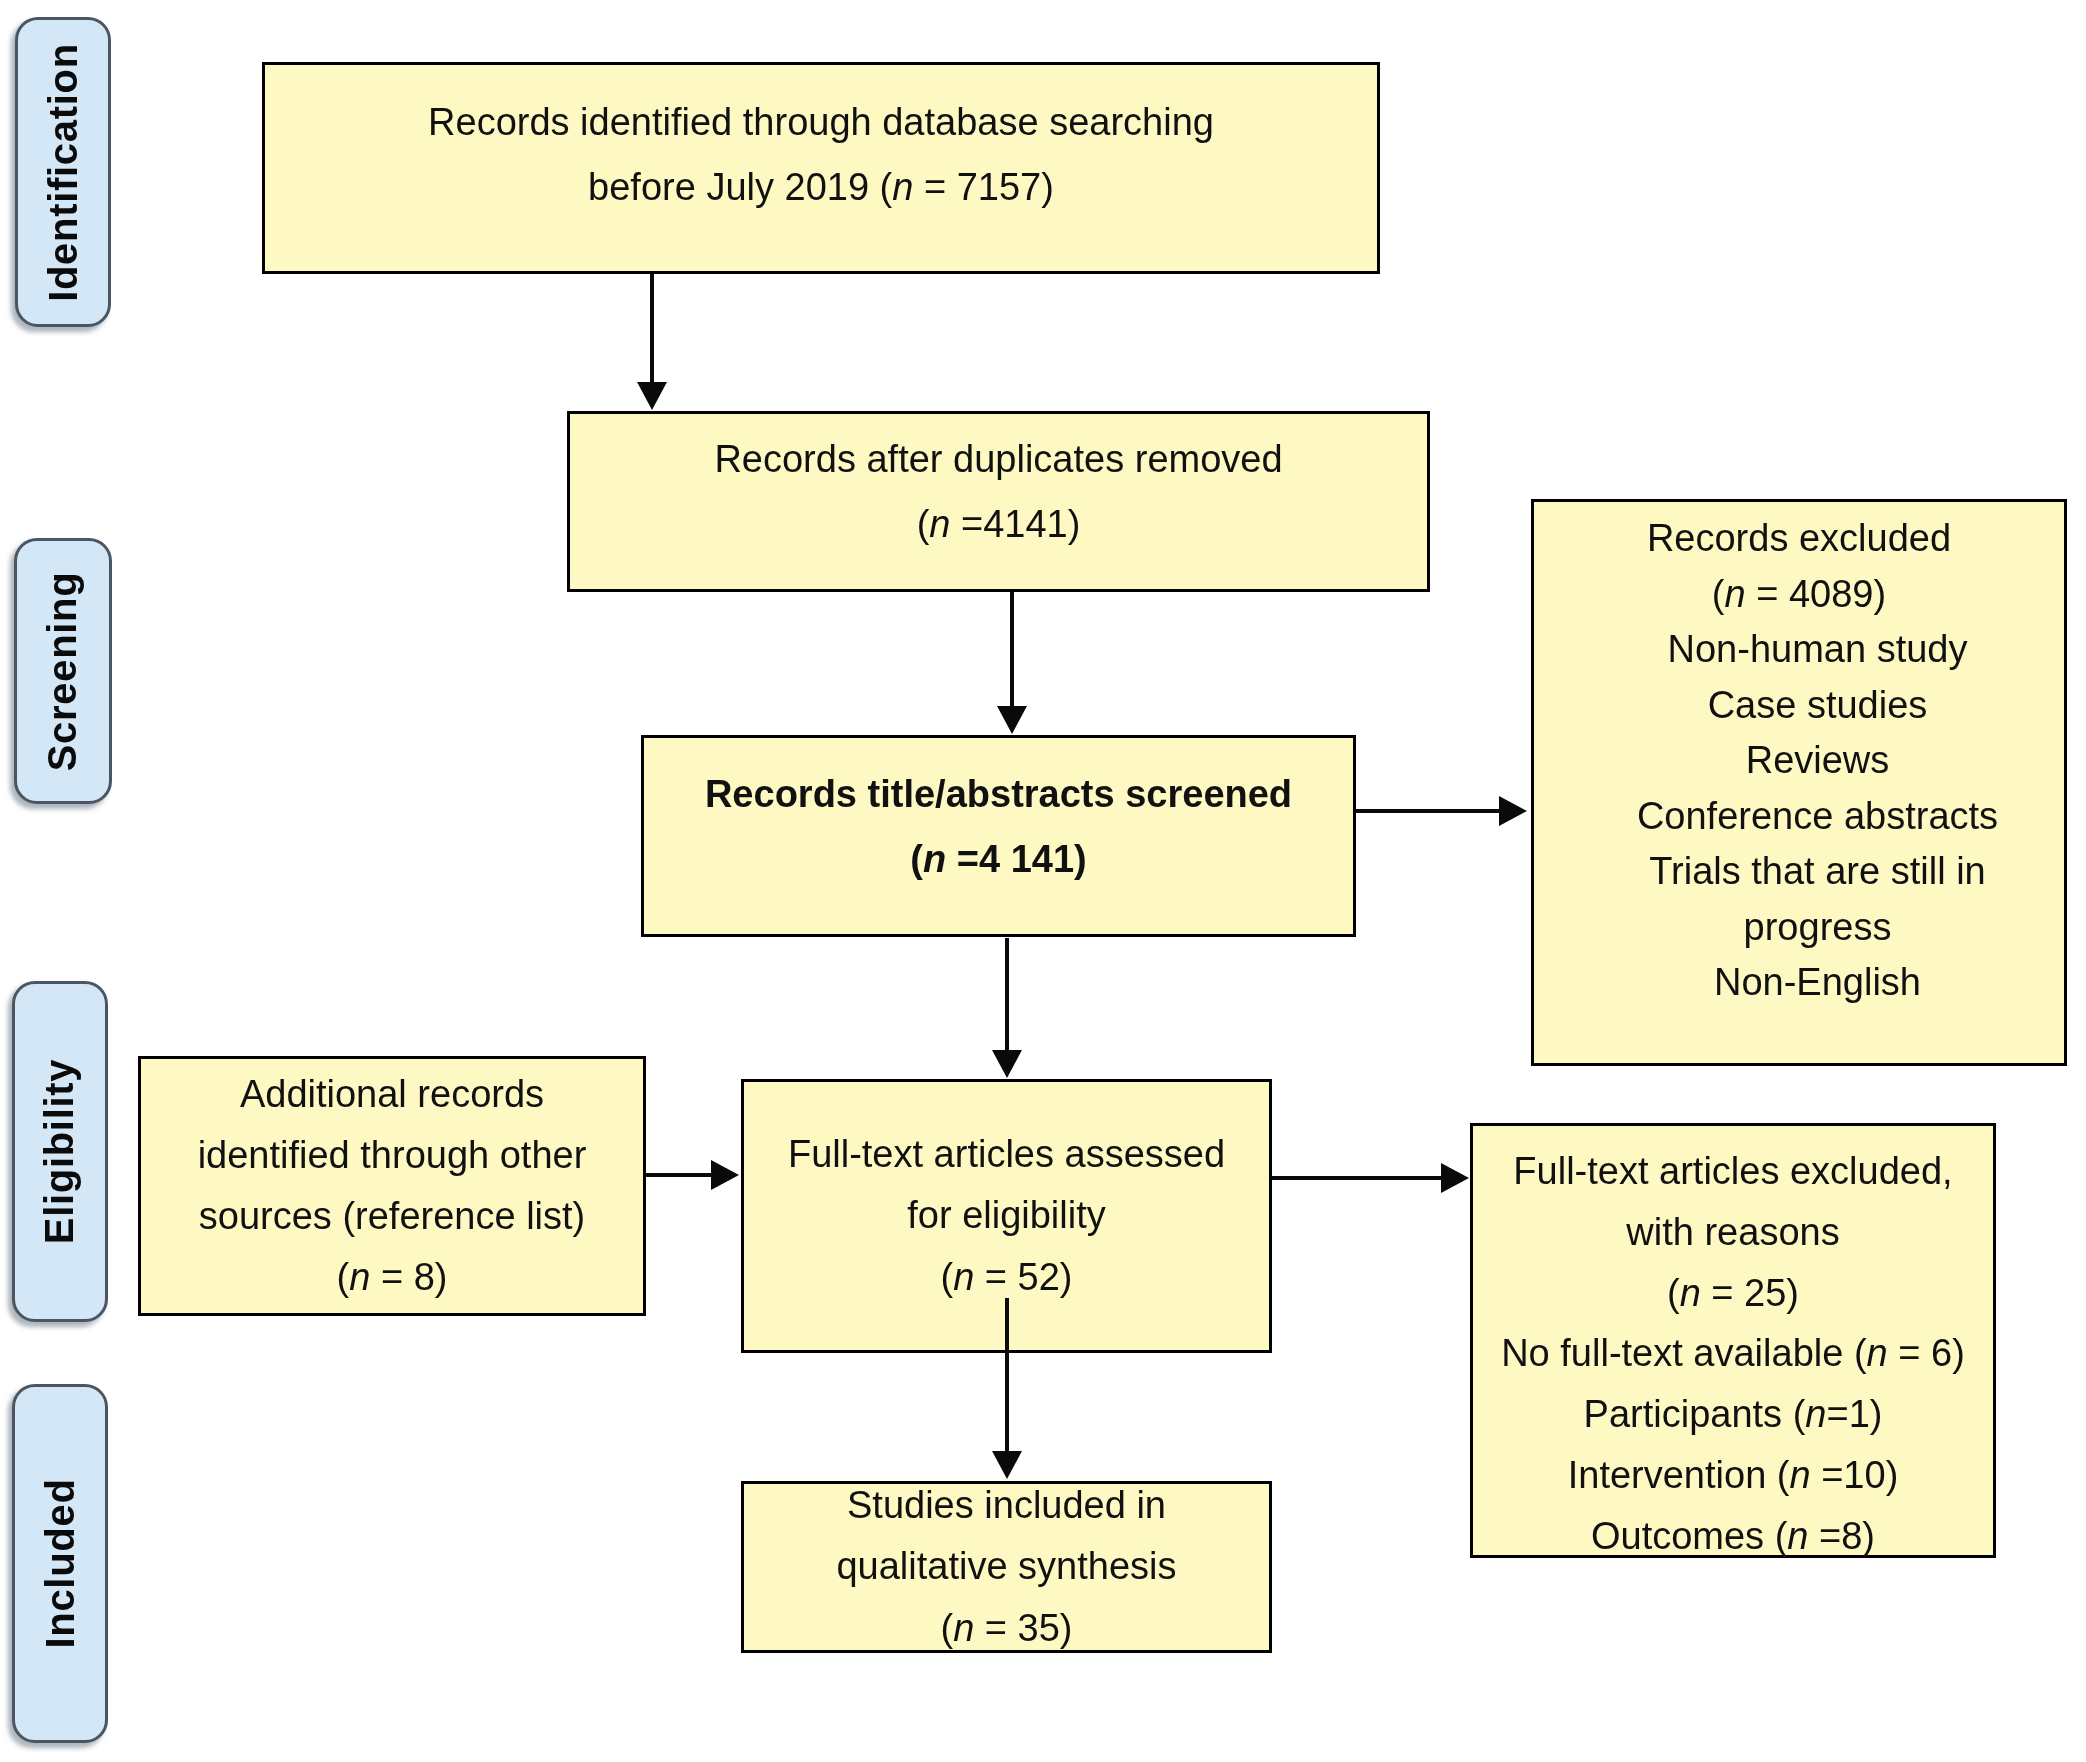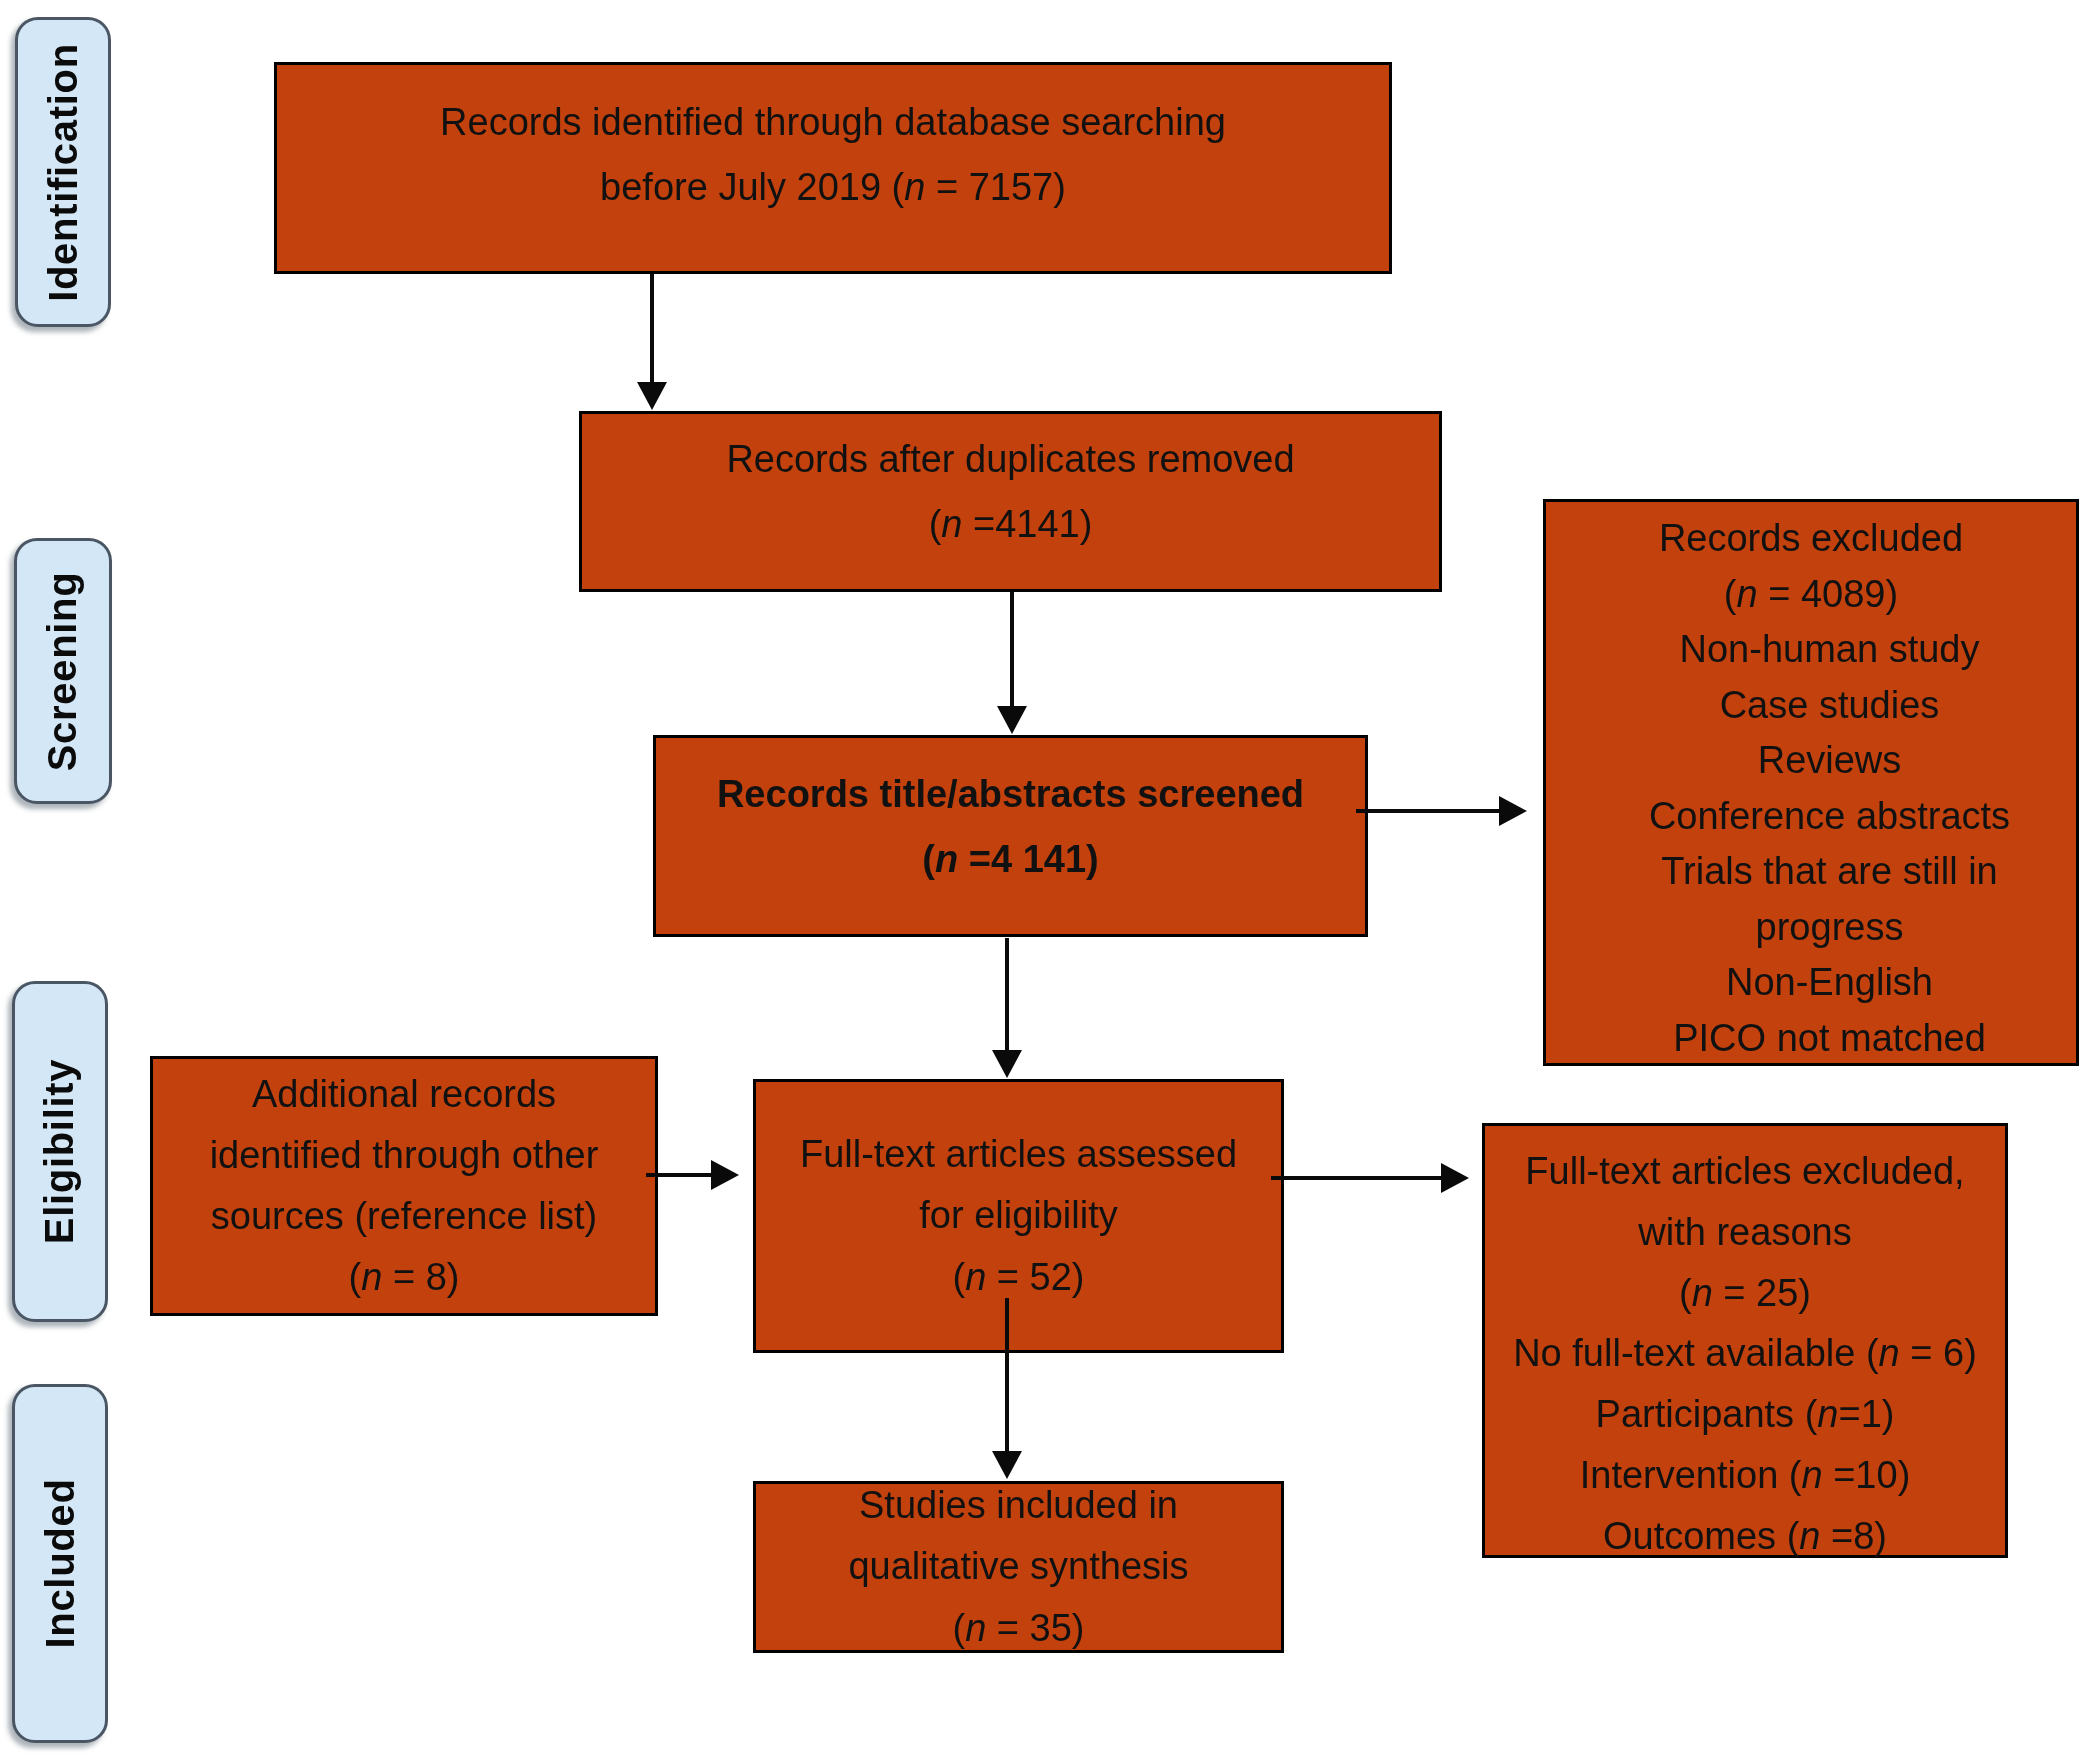--- a/index.html
+++ b/index.html
@@ -30,29 +30,28 @@
     white-space: nowrap;
     font-weight: bold;
     font-size: 40px;
     letter-spacing: 0.7px;
     color: #0b0b0b;
   }
 
   
   .flow-box {
     position: absolute;
-    background: #c2410c;
+    background: #fef9c3;
     border: 3.4px solid var(--box-border, #000000);
     font-size: 38px;
     line-height: 1.7;
     text-align: center;
     display: flex;
     flex-direction: column;
     justify-content: center;
-    margin-left: 12px;
   }
   .flow-box i { font-style: italic; }
   .top-align { justify-content: flex-start; }
 
   .reasons {
     text-align: center;
     padding-left: 37px;
   }
 
   
@@ -117,21 +116,20 @@
         <div class="line">Records excluded</div>
         <div class="line">(<i>n</i> = 4089)</div>
       </div>
     <div class="reasons">
         <div class="line">Non-human study</div>
         <div class="line">Case studies</div>
         <div class="line">Reviews</div>
         <div class="line">Conference abstracts</div>
         <div class="line">Trials that are still in progress</div>
         <div class="line">Non-English</div>
-        <div class="line">PICO not matched</div>
       </div>
   </div>
 
   <div class="flow-box" style="left:138px; top:1056px; width:508px; height:260px; line-height:1.6;">
       <div class="line">Additional records</div>
       <div class="line">identified through other</div>
       <div class="line">sources (reference list)</div>
       <div class="line">(<i>n</i> = 8)</div>
     </div>
 

